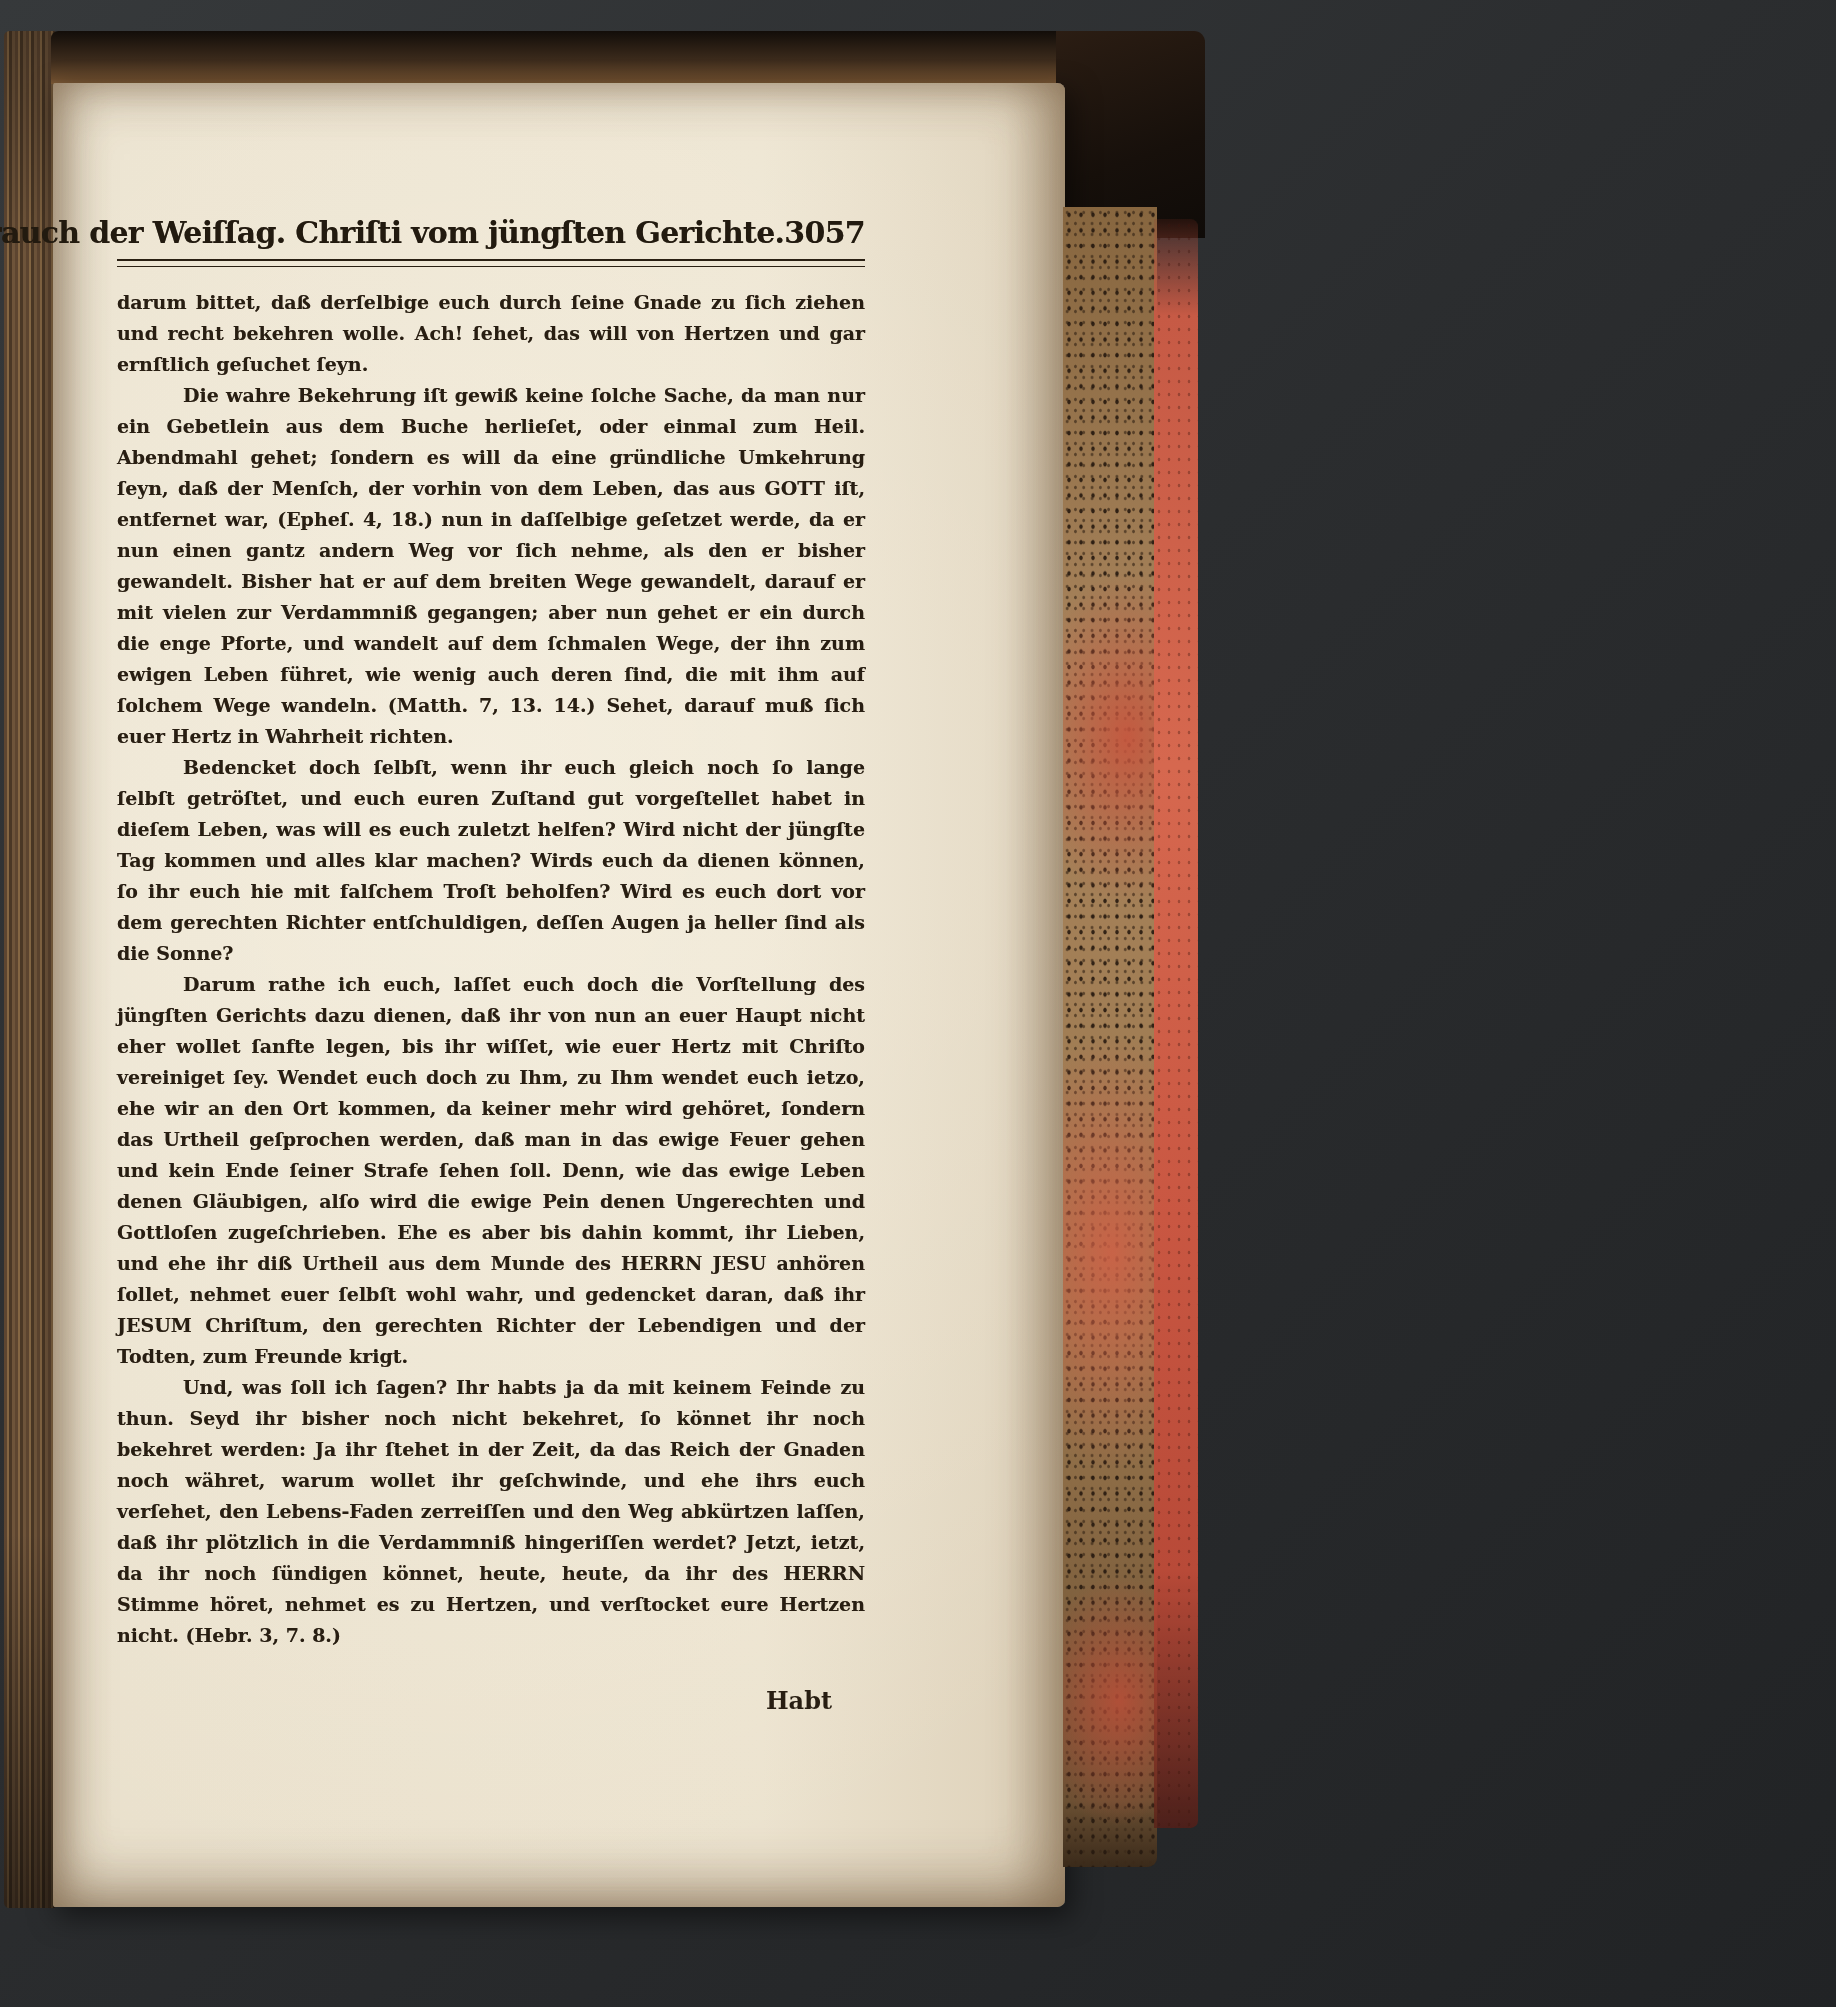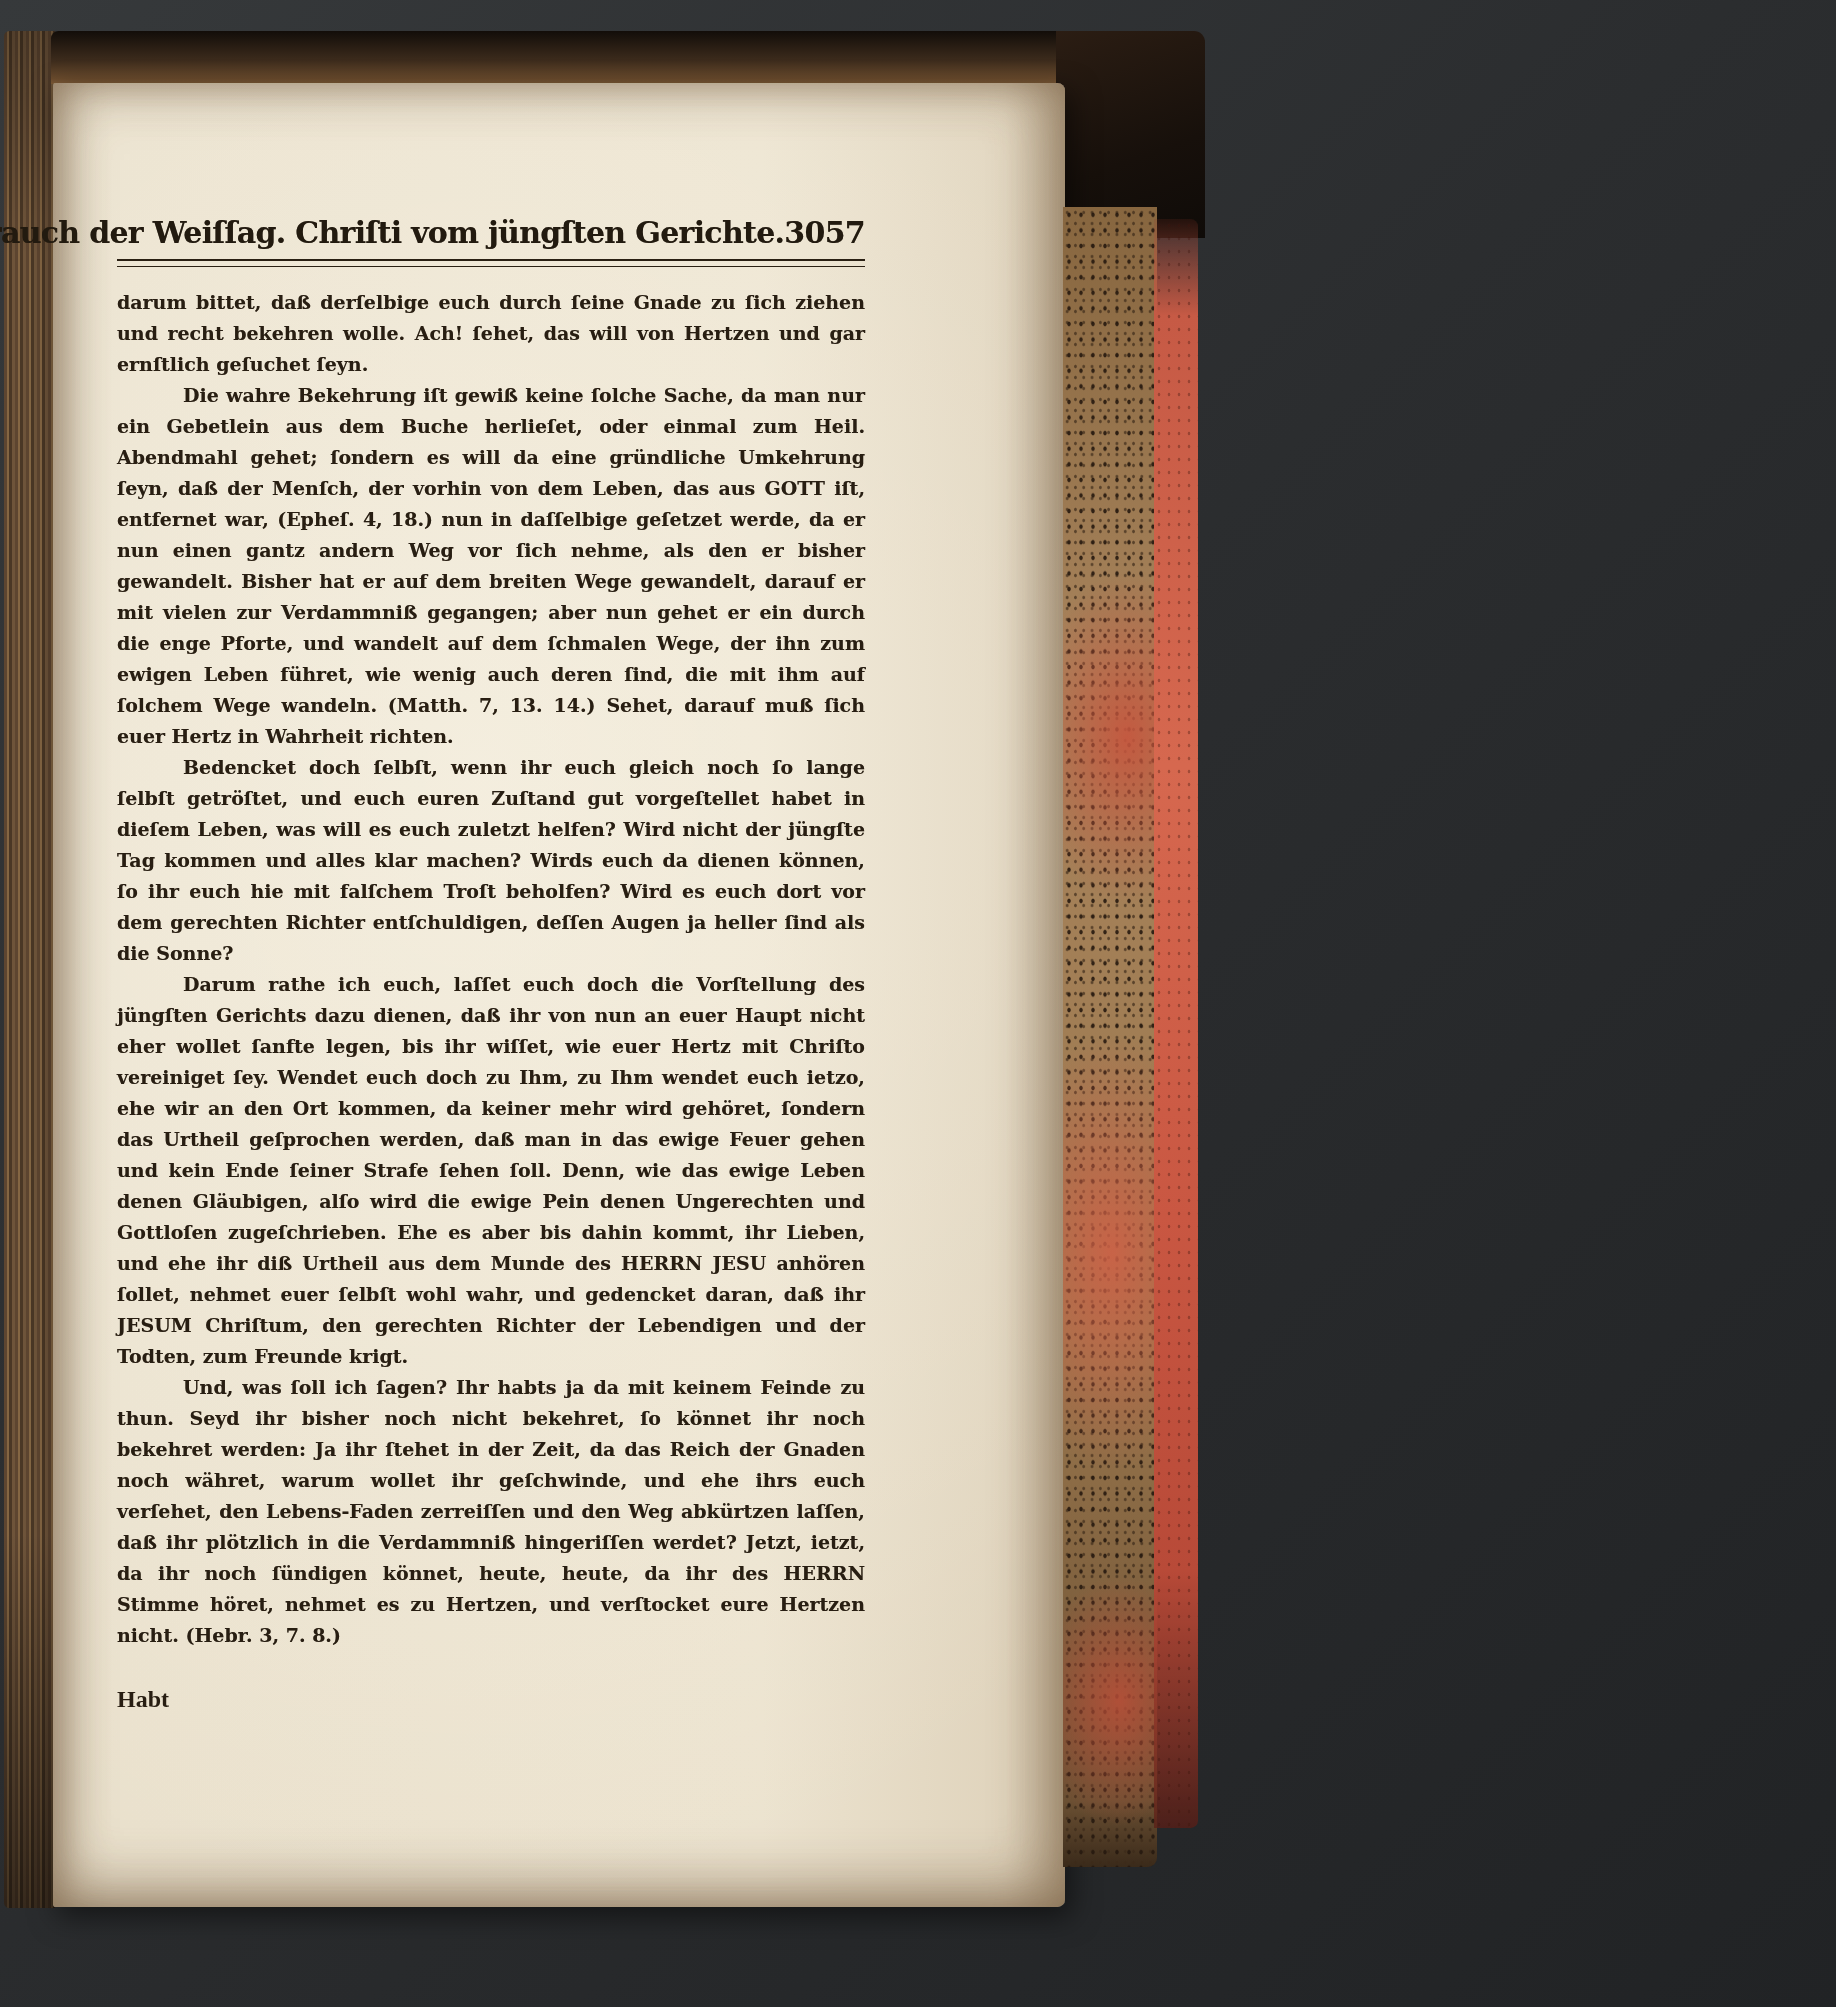--- a/index.html
+++ b/index.html
@@ -88,21 +88,21 @@
   .body-text{
     margin-top:20px;
     font-size:19px;line-height:31px;font-weight:bold;
     text-align:justify;color:#281e12;
     text-shadow:0 0 0.5px rgba(40,30,18,.45);
   }
   .body-text p{margin:0;text-indent:66px;}
   .body-text p.no-indent{text-indent:0;}
   .catchword{
     margin-top:35px;padding-right:33px;
-    text-align:left;font-size:24px;font-weight:bold;color:#281e12;font-family:Liberation Serif, serif;
+    text-align:right;font-size:24px;font-weight:bold;color:#281e12;
   }
   
   .footer{
     position:absolute;left:0;bottom:0;width:1837px;height:51px;
     background:#0a0c0e;
     display:flex;align-items:center;
     font-family:"Liberation Sans","DejaVu Sans",sans-serif;
   }
   .fs-logo{width:33px;height:40px;margin-left:7.3px;flex:0 0 auto;}
   .institution{color:#e8e8e8;font-size:19px;margin-left:13px;letter-spacing:0.2px;}

